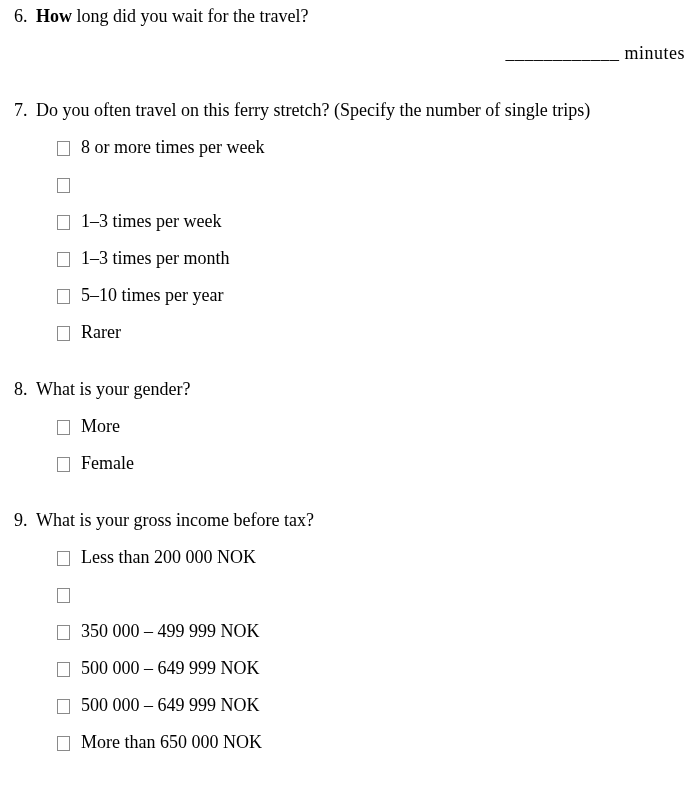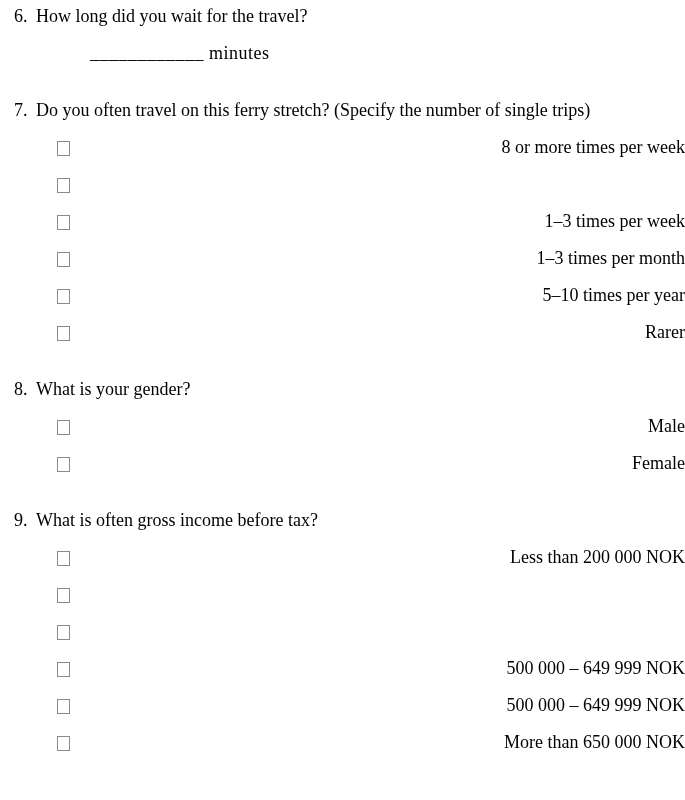--- a/index.html
+++ b/index.html
@@ -30,35 +30,35 @@
   .q-number {
     flex: none;
     width: 22px;
     margin-left: 14px;
   }
   .q-text {
     flex: 1;
     padding-right: 2px;
   }
   .q-text b {
-    font-weight: normal;
+    font-weight: bold;
   }
   .blank-line {
     margin: 14px 0 0 90px;
     letter-spacing: 0.5px;
+    text-align: right;
   }
   .options {
     margin-top: 14px;
   }
   .option {
     display: flex;
     align-items: center;
     margin: 0 0 14px 57px;
     height: 23px;
-    justify-content: space-between;
   }
   .checkbox {
     flex: none;
     width: 11px;
     height: 13px;
     border: 1px solid #8a8a8a;
     background: #ffffff;
     margin-right: 11px;
     margin-top: 1px;
   }
@@ -114,44 +114,45 @@
   </div>
 
   <div class="question">
     <div class="q-line">
       <span class="q-number">8.</span>
       <span class="q-text">What is your gender?</span>
     </div>
     <div class="options">
       <div class="option">
         <span class="checkbox"></span>
-        <span class="option-label">Male</span>
+        <span class="option-label">More</span>
       </div>
       <div class="option">
         <span class="checkbox"></span>
         <span class="option-label">Female</span>
       </div>
     </div>
   </div>
 
   <div class="question">
     <div class="q-line">
       <span class="q-number">9.</span>
-      <span class="q-text">What is often gross income before tax?</span>
+      <span class="q-text">What is your gross income before tax?</span>
     </div>
     <div class="options">
       <div class="option">
         <span class="checkbox"></span>
         <span class="option-label">Less than 200 000 NOK</span>
       </div>
       <div class="option">
         <span class="checkbox"></span>
       </div>
       <div class="option">
         <span class="checkbox"></span>
+        <span class="option-label">350 000 – 499 999 NOK</span>
       </div>
       <div class="option">
         <span class="checkbox"></span>
         <span class="option-label">500 000 – 649 999 NOK</span>
       </div>
       <div class="option">
         <span class="checkbox"></span>
         <span class="option-label">500 000 – 649 999 NOK</span>
       </div>
       <div class="option">

